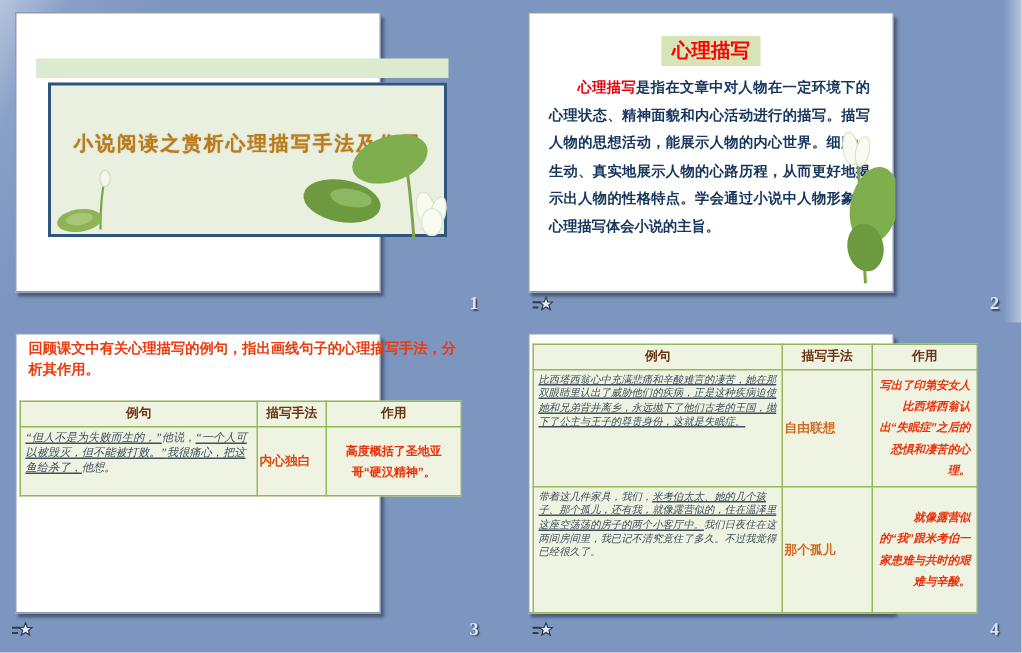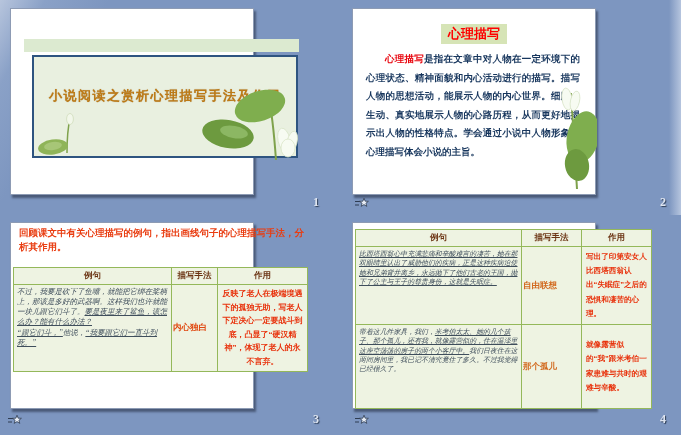--- a/index.html
+++ b/index.html
@@ -48,21 +48,21 @@
   .gtable td, .gtable th { border:1px solid #94b85a; overflow:hidden;margin-top:11px; }
   .gtable th { font-size:8.5px; color:#6b3413; padding:2px 0; font-weight:bold; }
   .ex { font-style:italic; font-size:7.5px; color:#3f4e5c; padding:2px 3px;
     vertical-align:top; line-height:1.35; white-space:pre-wrap; word-break:break-all;
     font-family:"Liberation Serif", serif; }
   .ex .u { text-decoration:underline; }
   .te { color:#e0470f; font-weight:bold; font-size:8.5px; text-align:left; }
   .ef { color:#e8320c; font-weight:bold; font-size:8px; padding:2px 3px;
     line-height:1.7; text-align:center; word-break:break-all; }
   .s4 .ex { font-size:6.9px; }
-  .s4 .ef { font-size:7.6px; line-height:1.85; text-align:left; padding:3px 4px; }
+  .s4 .ef { font-size:7.6px; line-height:1.85; text-align:right; padding:3px 4px;font-style:italic; }
   .s4 .te { color:#d2691e; }
 
   
   .num { position:absolute; font-family:"Liberation Serif", serif; font-weight:bold;
     font-size:12px; color:#dfe5f0; text-shadow:1px 1px 1px #2f3f58; }
   .n1 { left:313px; top:195px; }
   .n2 { left:660px; top:195px; }
   .n3 { left:313px; top:412px; }
   .n4 { left:660px; top:412px; }
   .anim-icon { position:absolute; width:15px; height:13px; }
@@ -120,25 +120,24 @@
           <col style="width:158px">
           <col style="width:46px">
           <col style="width:90px">
         </colgroup>
       <tbody>
           <tr style="height:16px">
         <th>例句</th>
         <th>描写手法</th>
         <th>作用</th>
       </tr>
-      <tr style="height:80px">
-        <td class="ex"><span>不过，我要是砍下了鱼嘴，就能把它绑在桨柄上，那该是多好的武器啊。这样我们也许就能一块儿跟它们斗了。</span><span class="u">要是夜里来了鲨鱼，该怎么办？能有什么办法？</span><span class="u">
-“跟它们斗，”</span><span>他说，</span><span class="u">“我要跟它们一直斗到死。”</span></td>
+      <tr style="height:46px">
+        <td class="ex"><span class="u">“但人不是为失败而生的，”</span><span>他说，</span><span class="u">“一个人可以被毁灭，但不能被打败。”</span><span class="u">我很痛心，把这鱼给杀了，</span><span>他想。</span></td>
         <td class="te">内心独白</td>
-        <td class="ef">反映了老人在极端境遇下的孤独无助，写老人下定决心一定要战斗到底，凸显了“硬汉精神”，体现了老人的永不言弃。</td>
+        <td class="ef">高度概括了圣地亚哥“硬汉精神”。</td>
       </tr>
     </tbody>
       </table>
   </div>
 
   <div class="slide s4">
     <table class="gtable">
       <colgroup>
           <col style="width:166px">
           <col style="width:60px">

